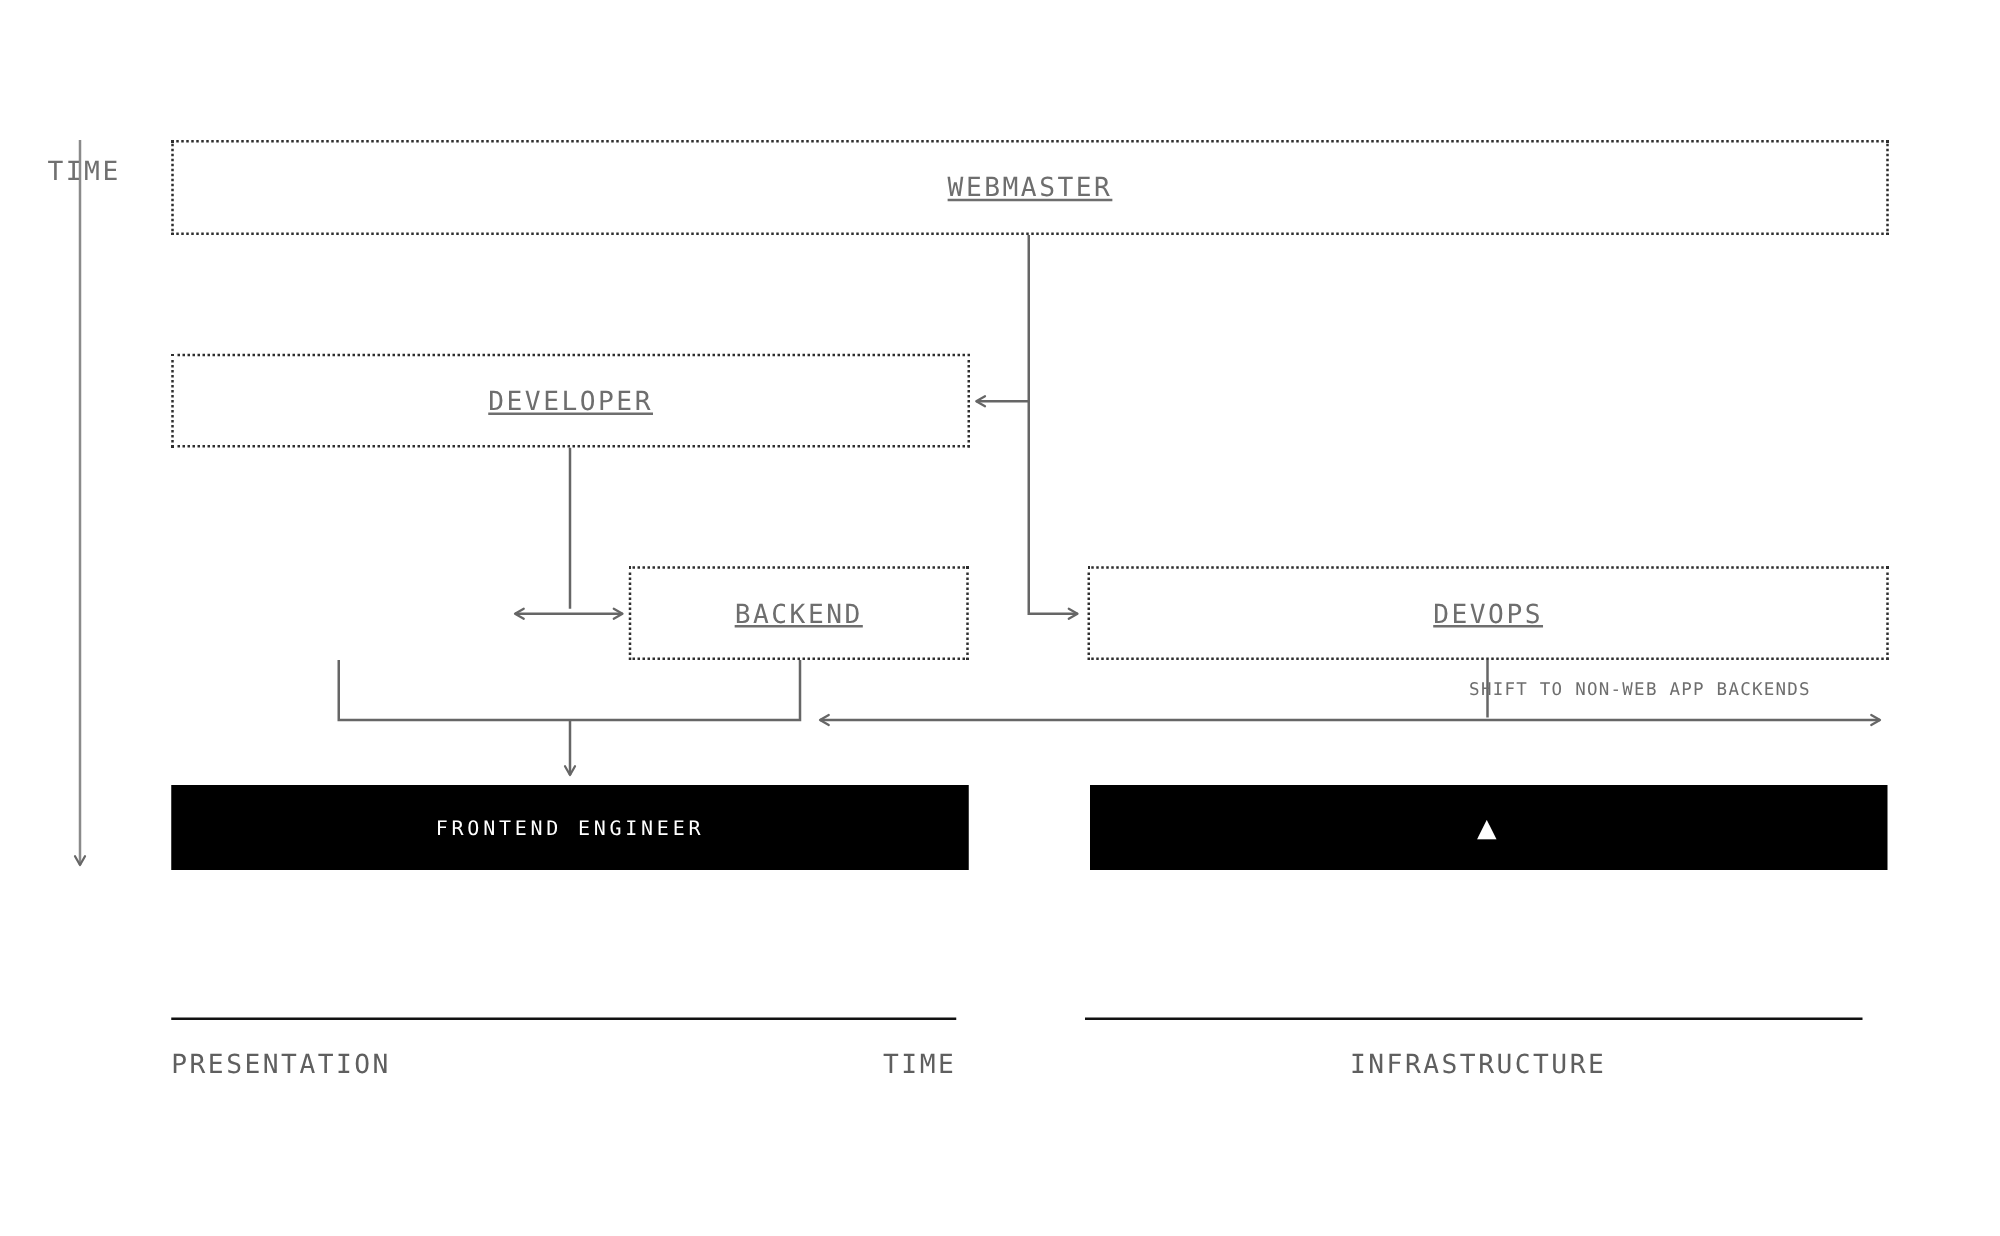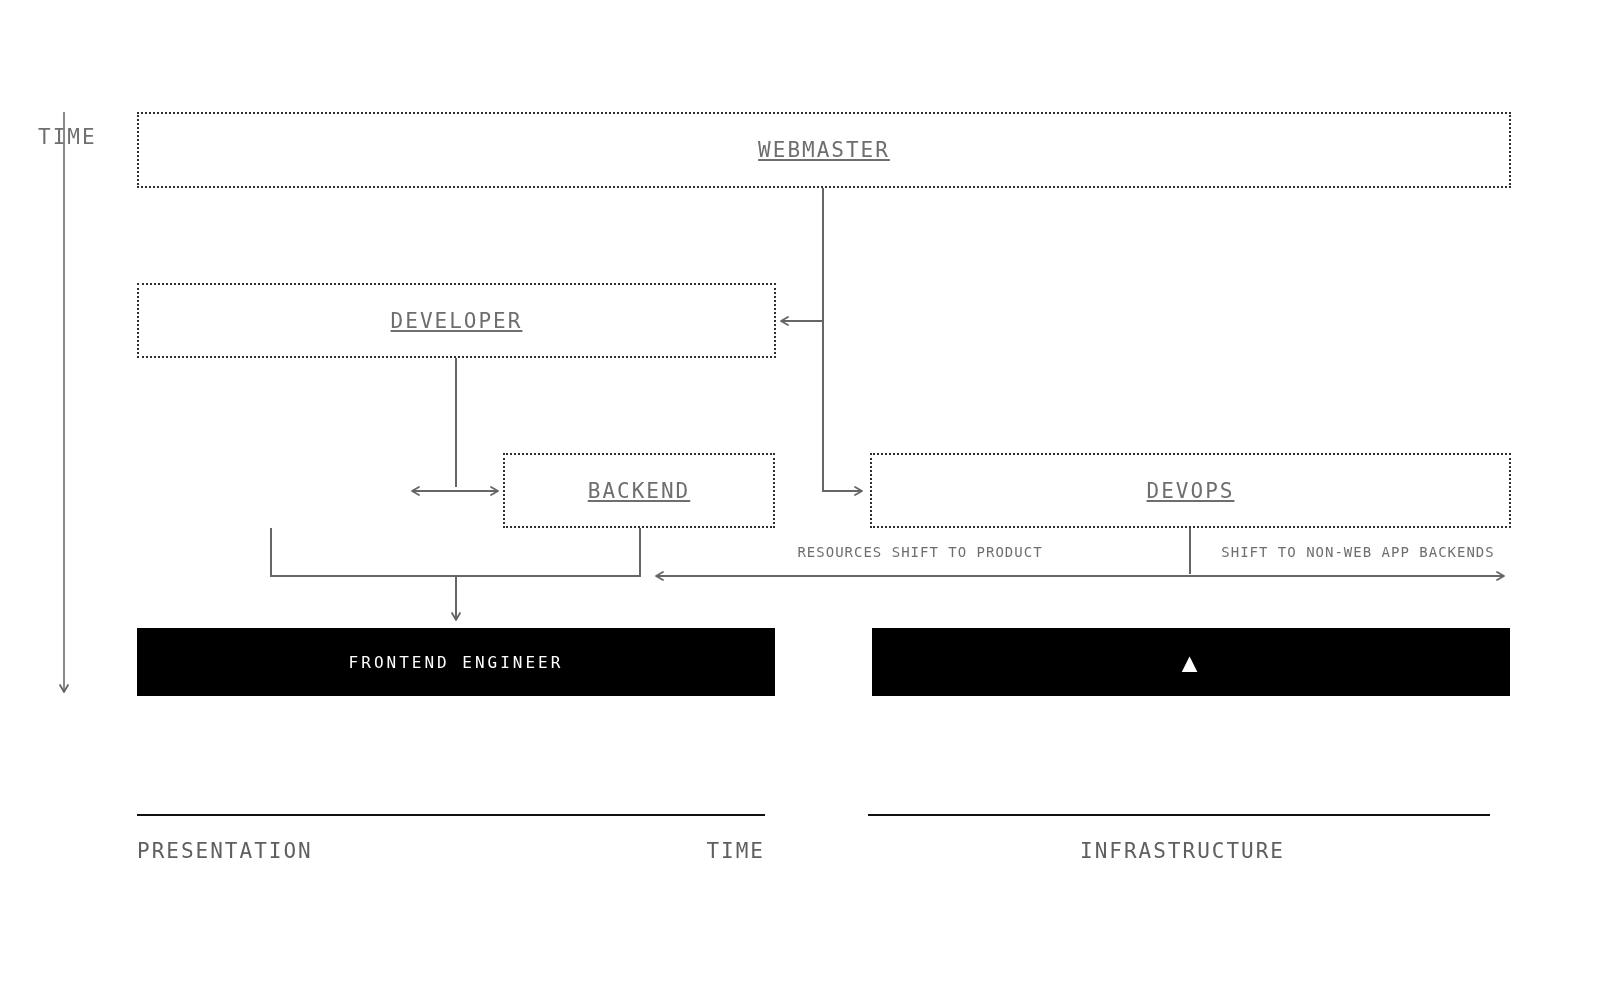--- a/index.html
+++ b/index.html
@@ -56,21 +56,21 @@
   #webmaster  { left: 137px; top: 112px; width: 1374px; height: 76px; }
   #developer  { left: 137px; top: 283px; width: 639px;  height: 75px; }
   #frontend   { left: 137px; top: 453px; width: 271px;  height: 75px; }
   #backend    { left: 503px; top: 453px; width: 272px;  height: 75px; }
   #devops     { left: 870px; top: 453px; width: 641px;  height: 75px; }
 
   #fe-eng     { left: 137px; top: 628px; width: 638px; height: 68px; }
   #infra-box  { left: 872px; top: 628px; width: 638px; height: 68px; font-size: 26px; }
 
   #note-left  { left: 720px;  top: 544px; width: 400px; }
-  #note-right { left: 1158px; top: 544px; width: 400px; }
+  #note-right { left: 1112px; top: 544px; width: 400px; }
 
   #lbl-presentation   { left: 137px;  top: 839px; }
   #lbl-logic          { right: 835px; top: 839px; }
   #lbl-infrastructure { left: 1080px; top: 839px; }
 </style>
 </head>
 <body>
 
 <div class="canvas">
 
@@ -108,20 +108,19 @@
   <div class="dbox" id="webmaster">WEBMASTER</div>
   <div class="dbox" id="developer">DEVELOPER</div>
   <div class="dbox" id="devops">DEVOPS</div>
   <div class="dbox" id="backend">BACKEND</div>
 
   <div class="bbox" id="fe-eng">FRONTEND ENGINEER</div>
   <div class="bbox" id="infra-box">
     <span>▲</span>
   </div>
 
-  <div class="note" id="note-left">RESOURCES SHIFT TO PRODUCT</div>
   <div class="note" id="note-right">SHIFT TO NON-WEB APP BACKENDS</div>
 
   <div class="axis-label" id="lbl-presentation">PRESENTATION</div>
   <div class="axis-label" id="lbl-logic">TIME</div>
   <div class="axis-label" id="lbl-infrastructure">INFRASTRUCTURE</div>
 
 </div>
 
 </body></html>

